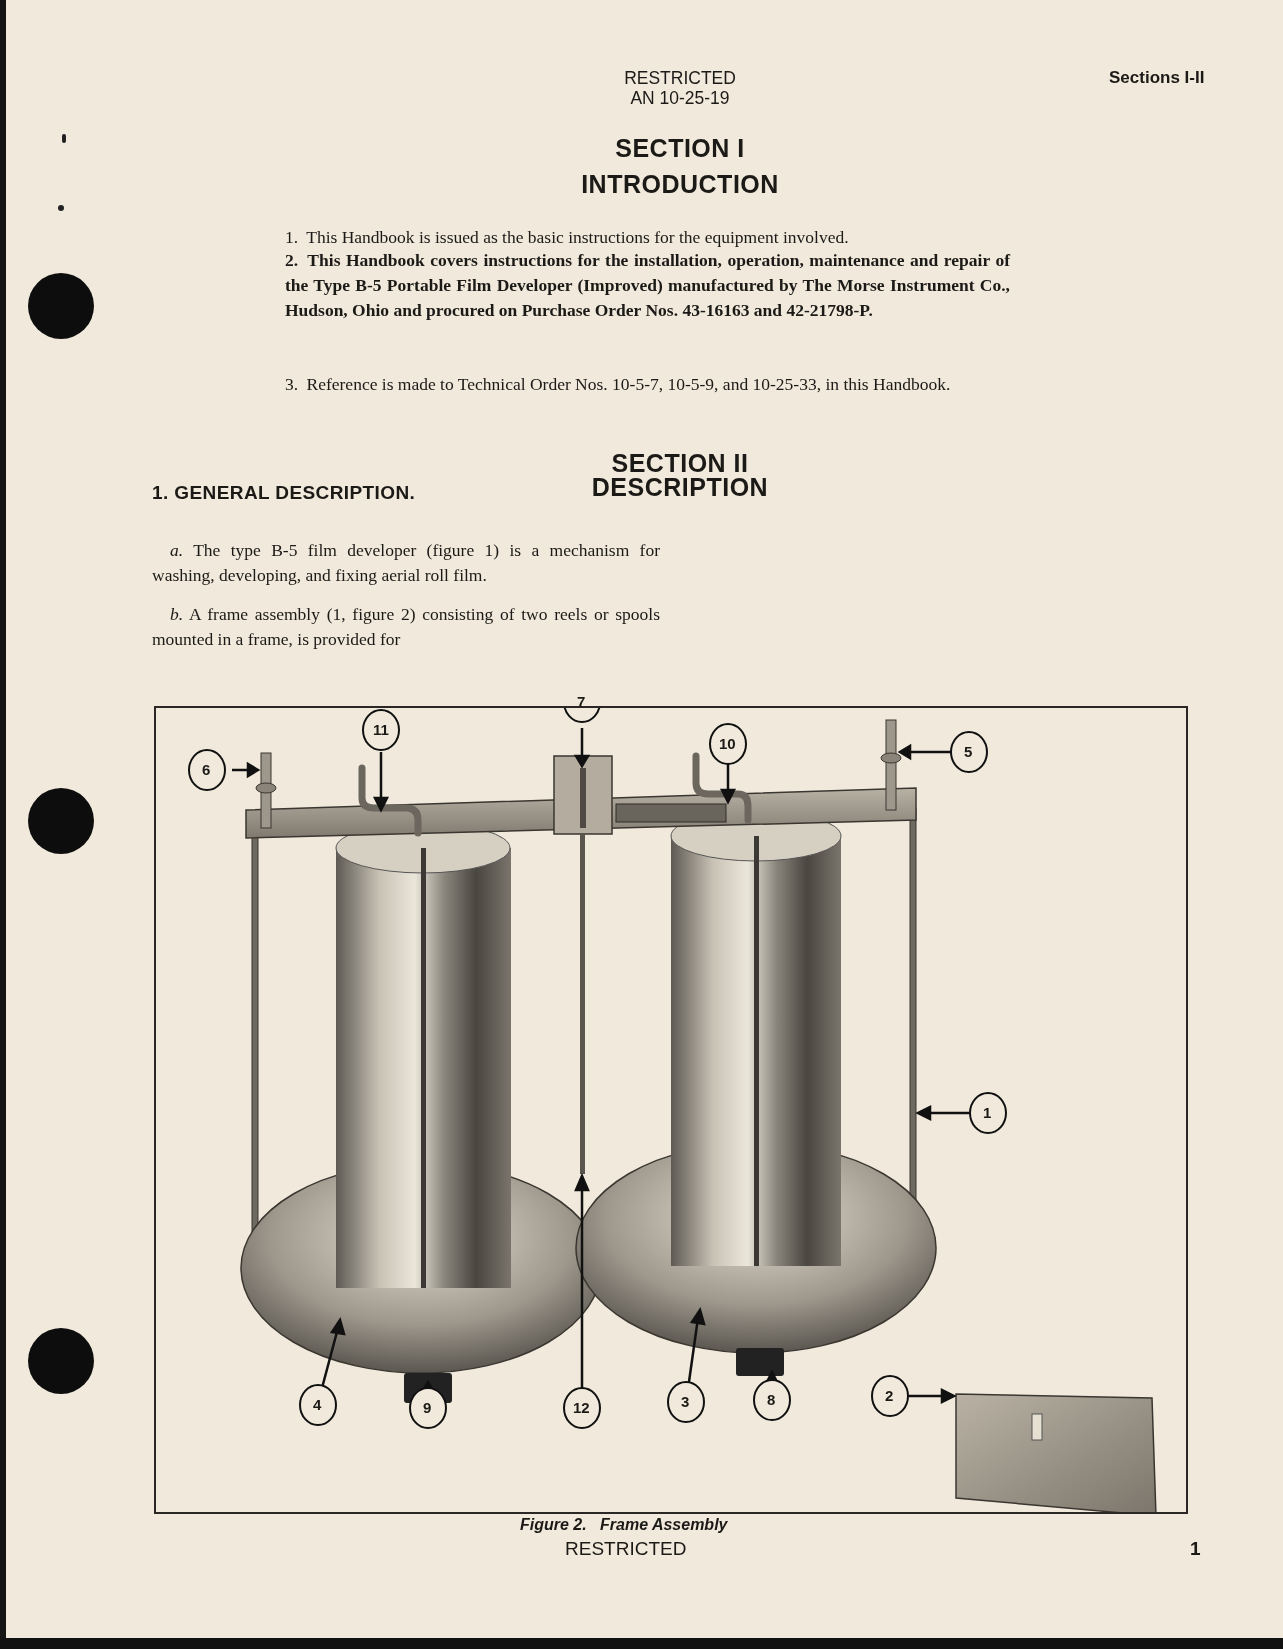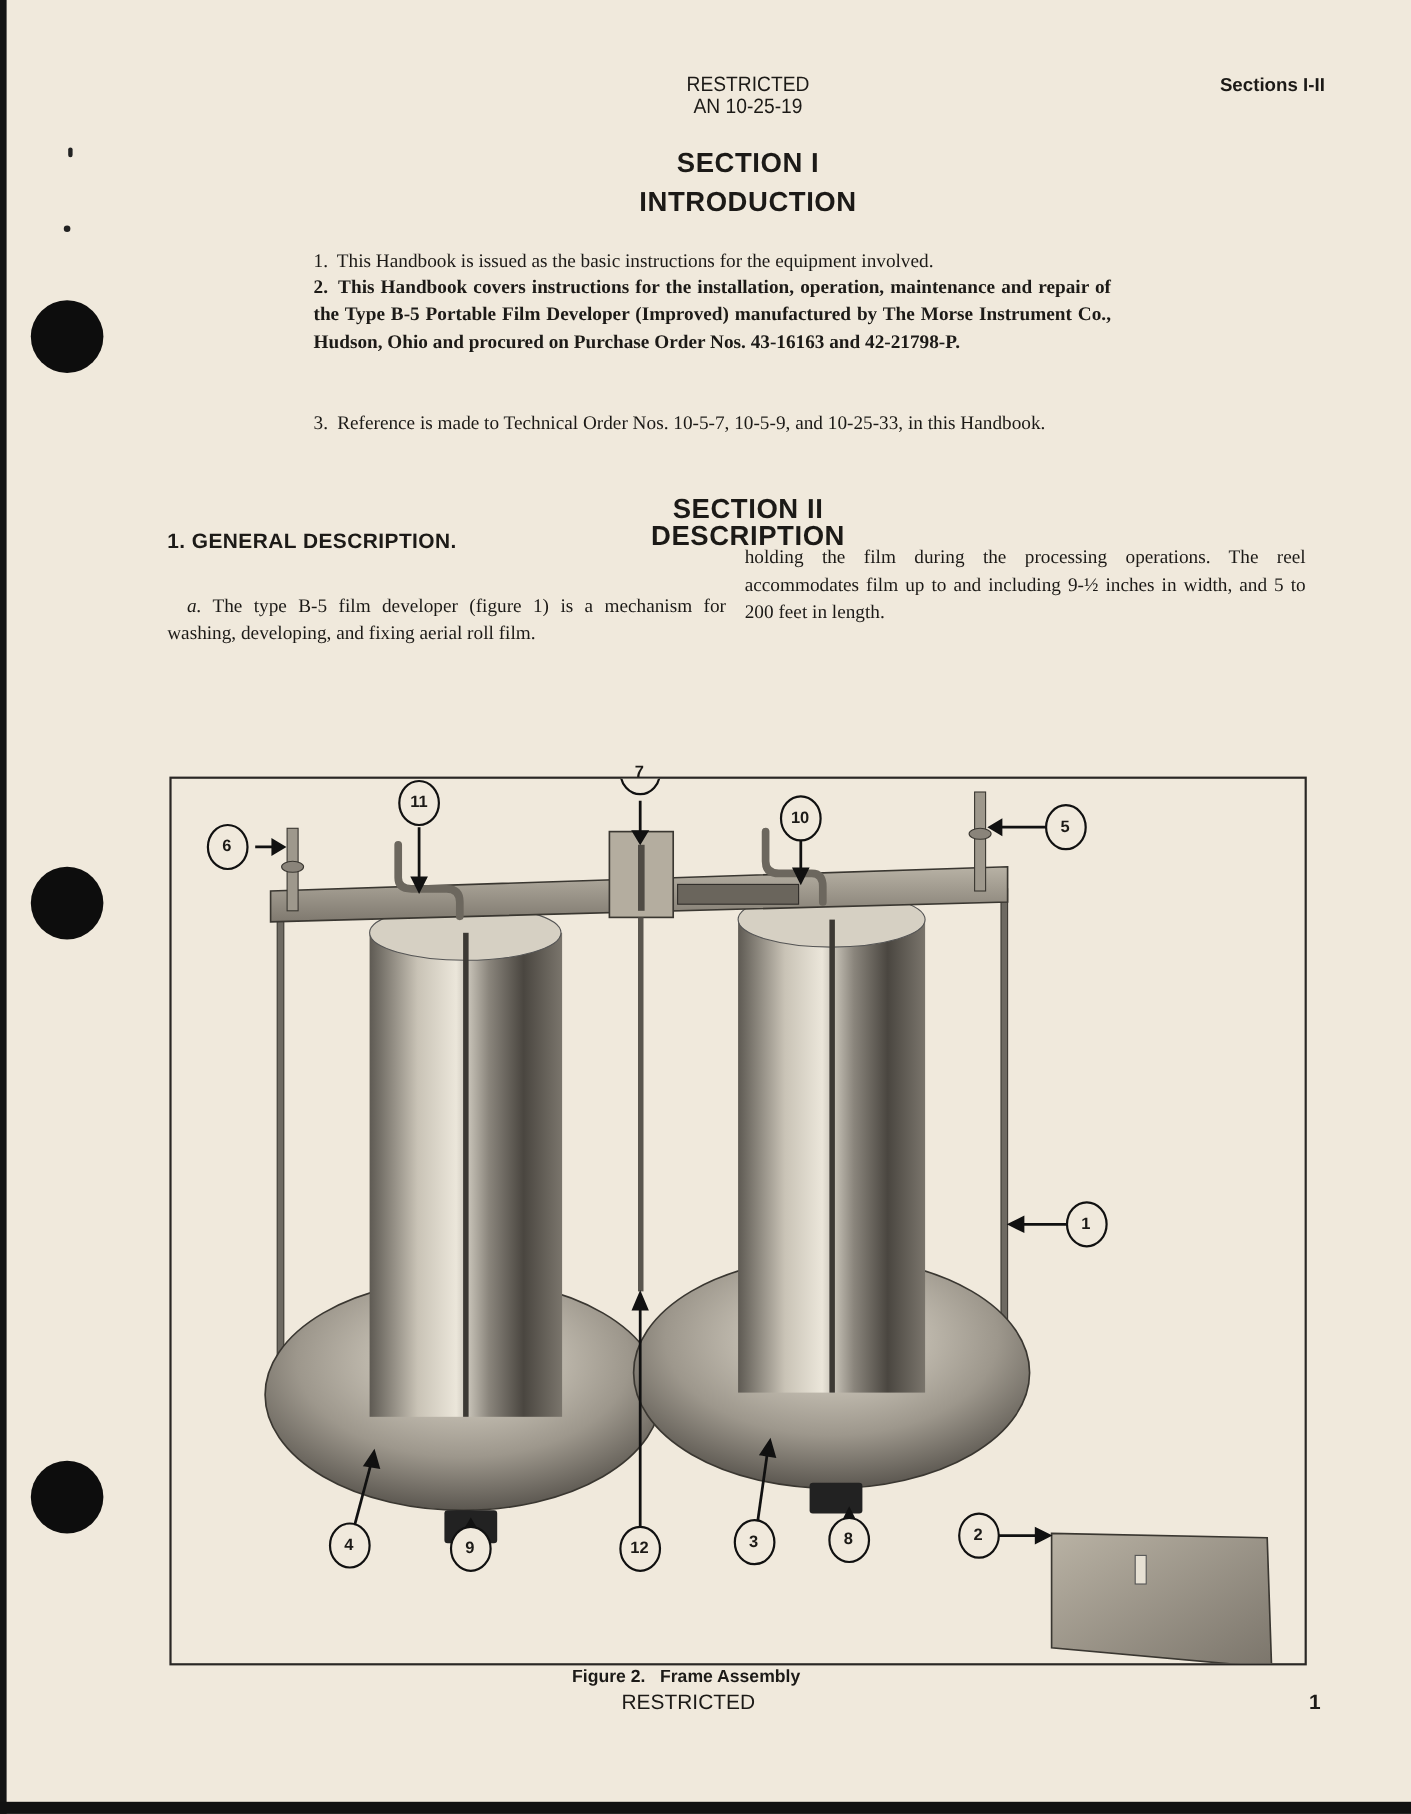--- a/index.html
+++ b/index.html
@@ -47,21 +47,21 @@
   .col p { margin-bottom: 14px; text-indent: 18px; }
   .col p.cont { text-indent: 0; }
   .col i { font-style: italic; }
 
   .figure-box {
     position: absolute; left: 154px; top: 706px; width: 1034px; height: 808px;
     border: 2px solid #2a2725;
   }
   .caption {
     position: absolute; left: 520px; top: 1516px;
-    font-family: "Liberation Sans", sans-serif; font-weight: 700; font-size: 16px;
+    font-family: "Liberation Sans", sans-serif; font-style: italic; font-weight: 700; font-size: 16px;
   }
   .footer-restricted {
     position: absolute; left: 565px; top: 1538px;
     font-family: "Liberation Sans", sans-serif; font-size: 19px;
   }
   .page-num {
     position: absolute; left: 1190px; top: 1538px;
     font-family: "Liberation Sans", sans-serif; font-weight: 700; font-size: 19px;
   }
   .callout-label {
@@ -102,24 +102,24 @@
   <span>Reference is made to Technical Order Nos. 10-5-7, 10-5-9, and 10-25-33, in this Handbook.</span>
 </div>
 
 <div class="sec-title" style="top:449px;text-align:center;">SECTION II</div>
 <div class="sec-title" style="top:473px;">DESCRIPTION</div>
 
 <div class="gd-heading">1. GENERAL DESCRIPTION.</div>
 
 <div class="col" style="left:152px;top:538px;width:508px;">
   <p><i>a.</i> <span>The type B-5 film developer (figure 1) is a mechanism for washing, developing, and fixing aerial roll film.</span></p>
+  <p><i>b.</i> <span>A frame assembly (1, figure 2) consisting of two reels or spools mounted in a frame, is provided for</span></p>
 </div>
 
 <div class="col" style="left:677px;top:494px;width:510px;">
-  <p class="cont"><span>holding the film during the processing operations. The reel accommodates film up to and including 9-½ inches in width, and 5 to 200 feet in length.</span></p>
 </div>
 
 <div class="figure-box">
   <svg width="1030" height="804" viewBox="0 0 1030 804">
     <defs>
       <linearGradient id="cyl" x1="0" x2="1" y1="0" y2="0">
         <stop offset="0" stop-color="#5e5a53"></stop>
         <stop offset="0.25" stop-color="#c9c3b6"></stop>
         <stop offset="0.45" stop-color="#ebe6da"></stop>
         <stop offset="0.62" stop-color="#8a857c"></stop>

